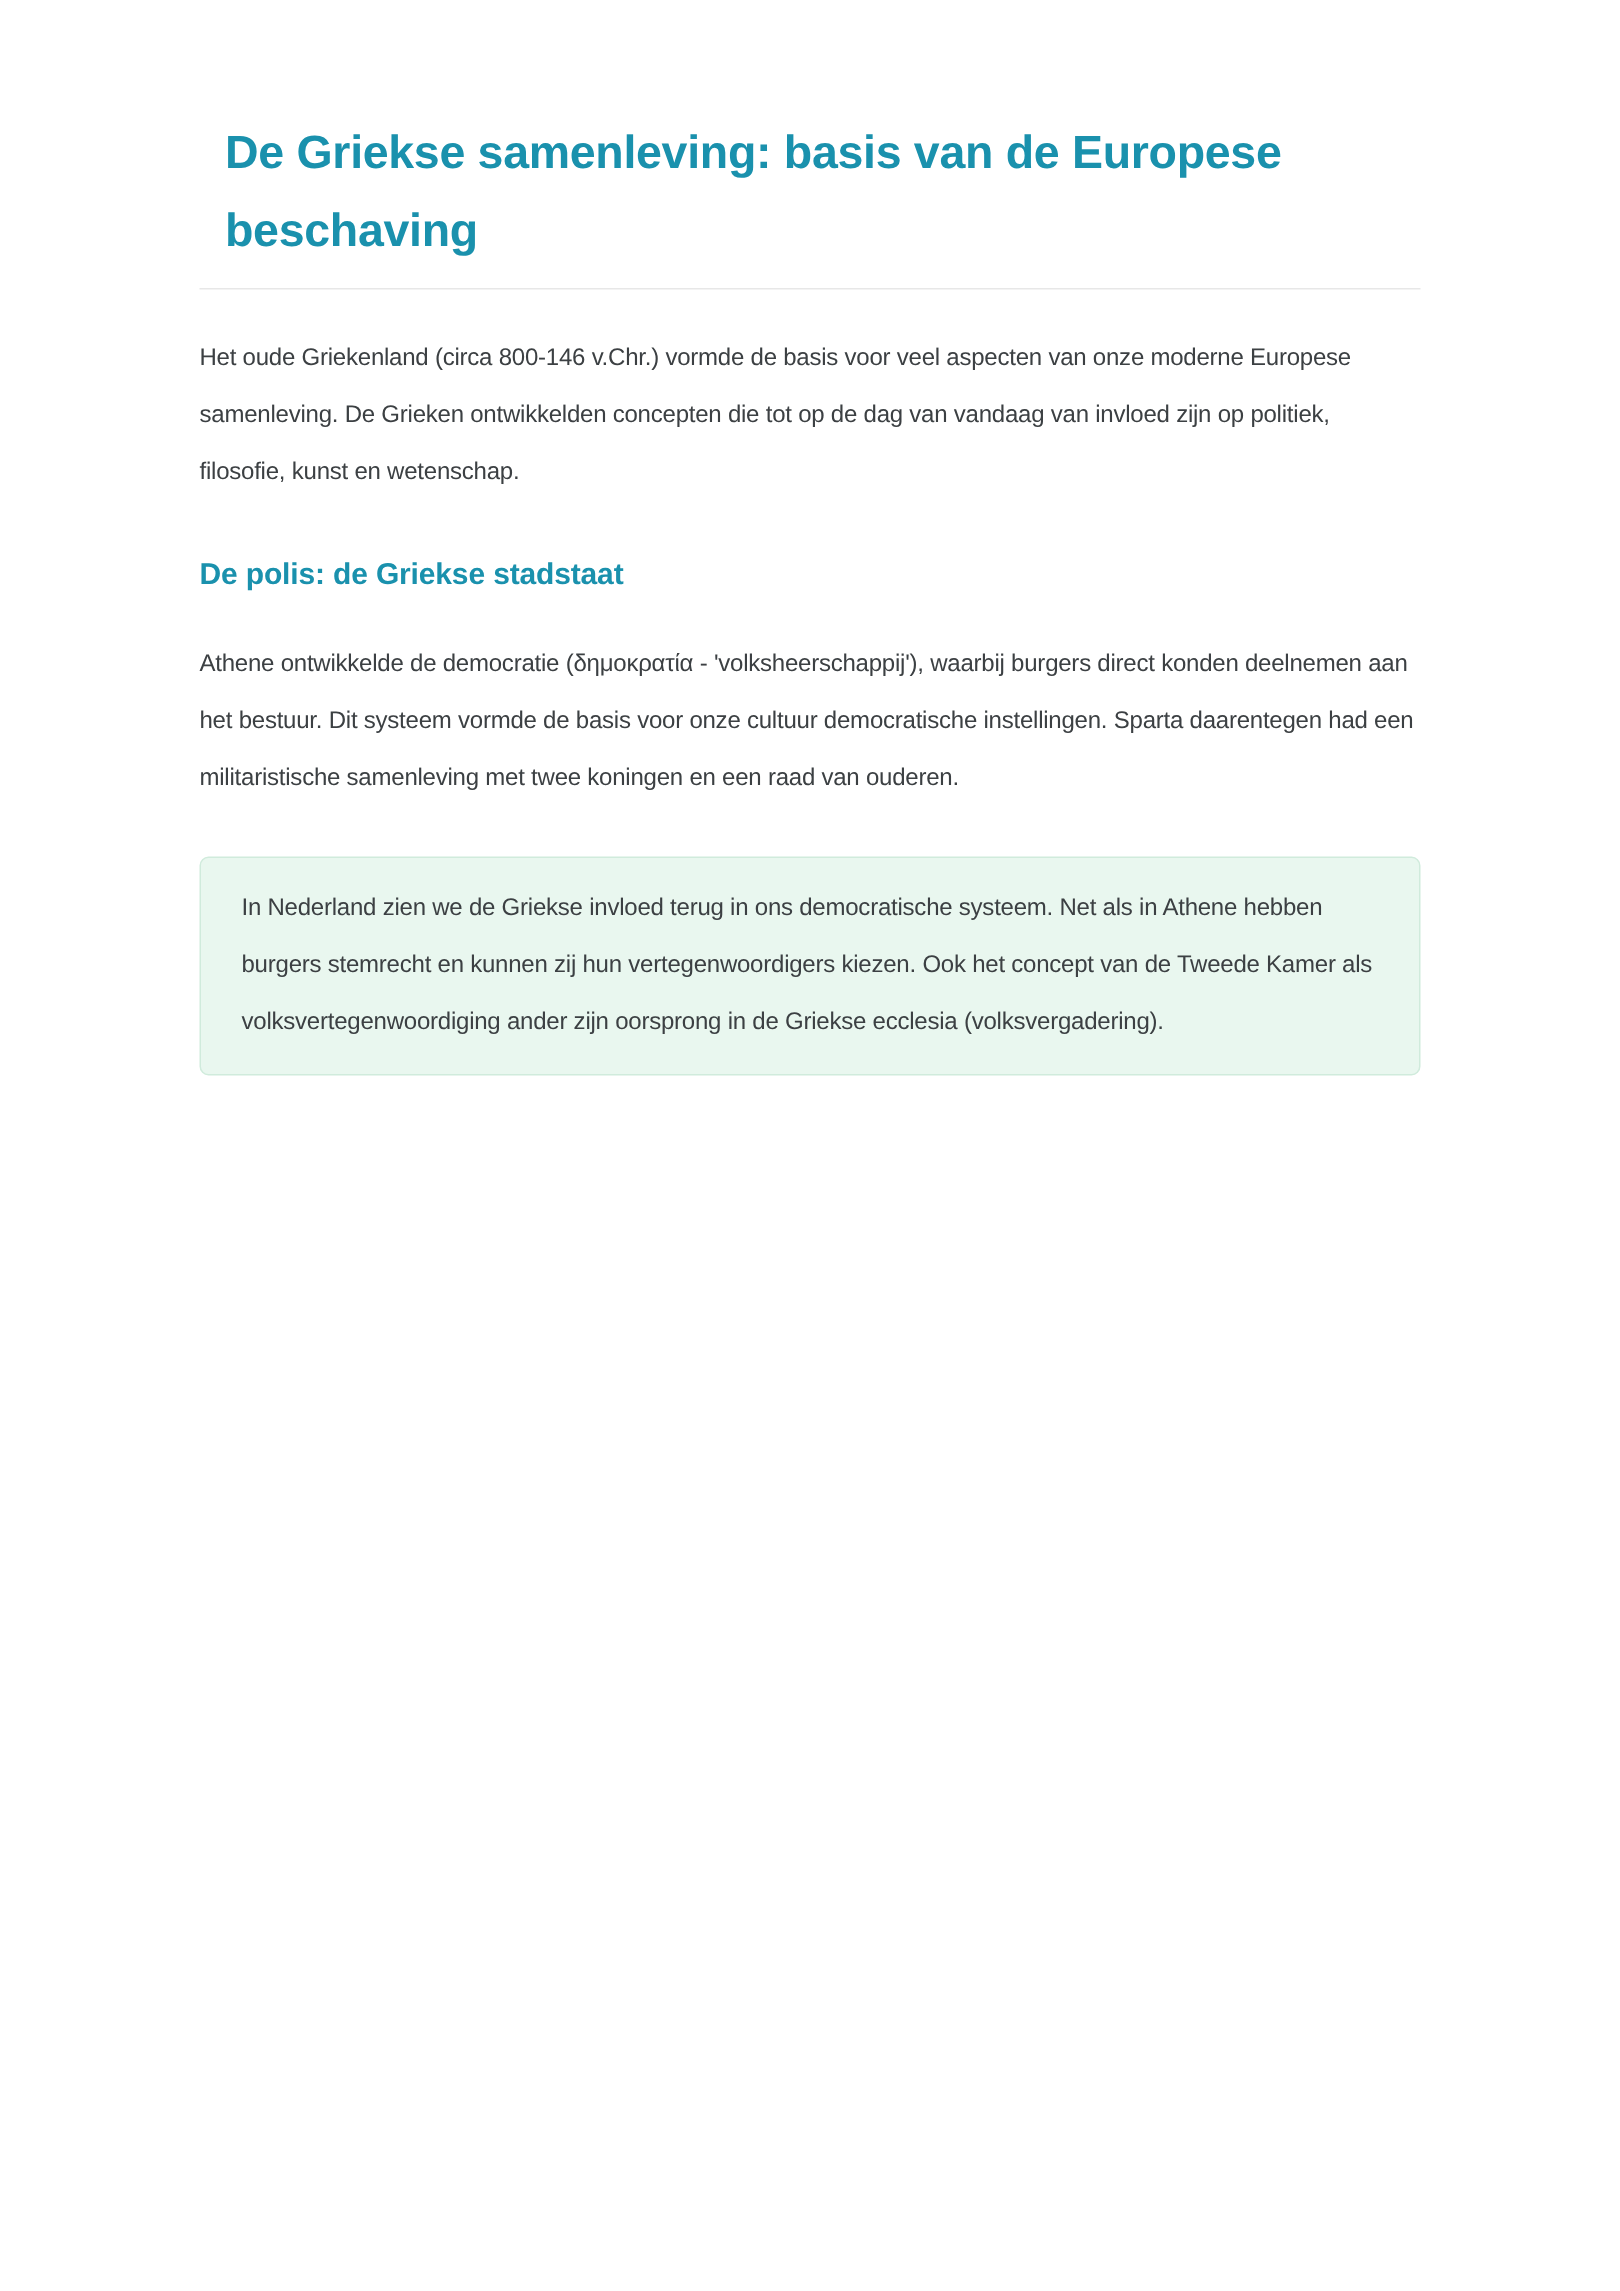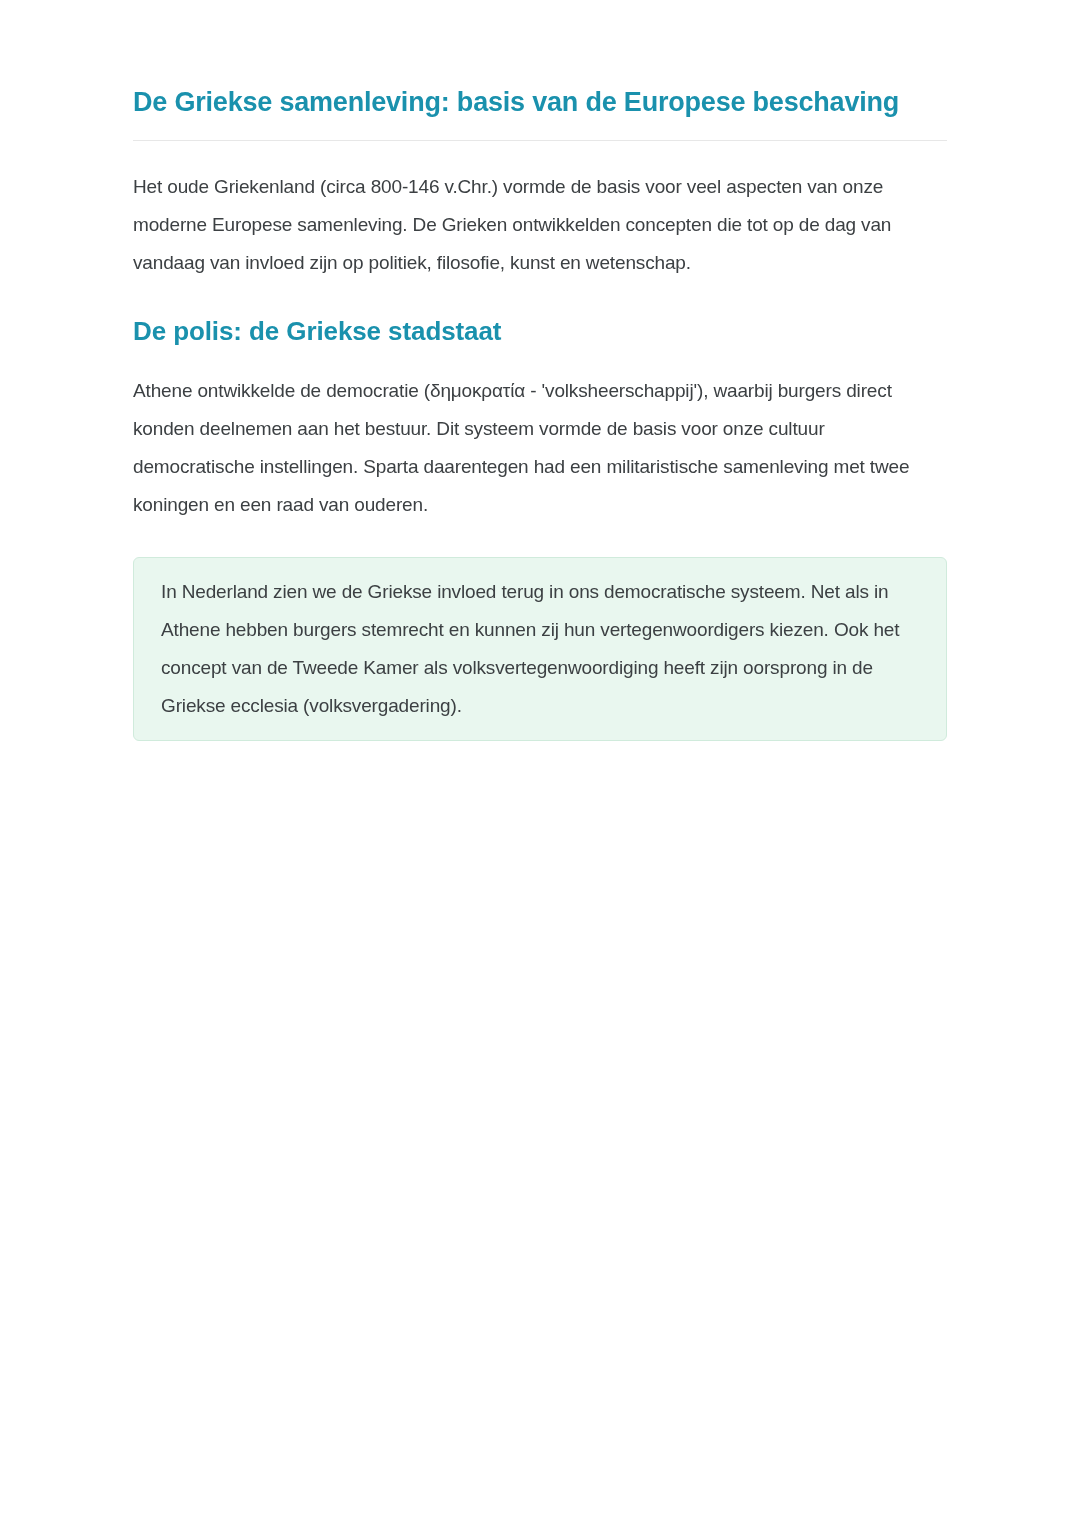--- a/index.html
+++ b/index.html
@@ -14,44 +14,44 @@
     font-family: "Liberation Sans", sans-serif;
     color: var(--body-text, #3c4043);
     -webkit-font-smoothing: antialiased;
   }
   .article {
     width: 814px;
     margin: 0 auto;
     padding-top: 76px;
   }
   .page-title {
-    font-size: 27px;
+    font-size: 31px;
     line-height: 52px;
     font-weight: 700;
     letter-spacing: -0.2px;
     color: var(--accent, #1a91ad);
-    margin: 0 0 12px 0;
+    margin: 0 0 12px 17px;
   }
   .title-divider {
     border: none;
     border-top: 1px solid var(--divider, #e7e7e7);
     margin: 0;
     height: 0;
   }
   p {
-    font-size: 19px;
+    font-size: 16px;
     line-height: 38px;
     letter-spacing: -0.15px;
     margin: 0;
   }
   .paragraph-intro {
     margin-top: 27px;
   }
   .section-heading {
-    font-size: 26px;
+    font-size: 20px;
     line-height: 33px;
     font-weight: 700;
     letter-spacing: -0.1px;
     color: var(--accent, #1a91ad);
     margin: 33px 0 0 0;
   }
   .paragraph-polis {
     margin-top: 20px;
   }
   .callout {
@@ -87,16 +87,16 @@
 
   <p class="paragraph-intro">Het oude Griekenland (circa 800-146 v.Chr.) vormde de basis voor veel aspecten van onze moderne Europese samenleving. De Grieken ontwikkelden concepten die tot op de dag van vandaag van invloed zijn op politiek, filosofie, kunst en wetenschap.</p>
 
   <h2 class="section-heading">De polis: de Griekse stadstaat</h2>
 
 
 
   <p class="paragraph-democracy">Athene ontwikkelde de democratie (δημοκρατία - 'volksheerschappij'), waarbij burgers direct konden deelnemen aan het bestuur. Dit systeem vormde de basis voor onze cultuur democratische instellingen. Sparta daarentegen had een militaristische samenleving met twee koningen en een raad van ouderen.</p>
 
   <div class="callout callout-example">
-    <p>In Nederland zien we de Griekse invloed terug in ons democratische systeem. Net als in Athene hebben burgers stemrecht en kunnen zij hun vertegenwoordigers kiezen. Ook het concept van de Tweede Kamer als volksvertegenwoordiging heeft zijn oorsprong in de Griekse ecclesia (volksvergadering).</p>
+    <p>In Nederland zien we de Griekse invloed terug in ons democratische systeem. Net als in Athene hebben burgers stemrecht en kunnen zij hun vertegenwoordigers kiezen. Ook het concept van de Tweede Kamer als volksvertegenwoordiging ander zijn oorsprong in de Griekse ecclesia (volksvergadering).</p>
   </div>
 
 </main>
 
 </body></html>

